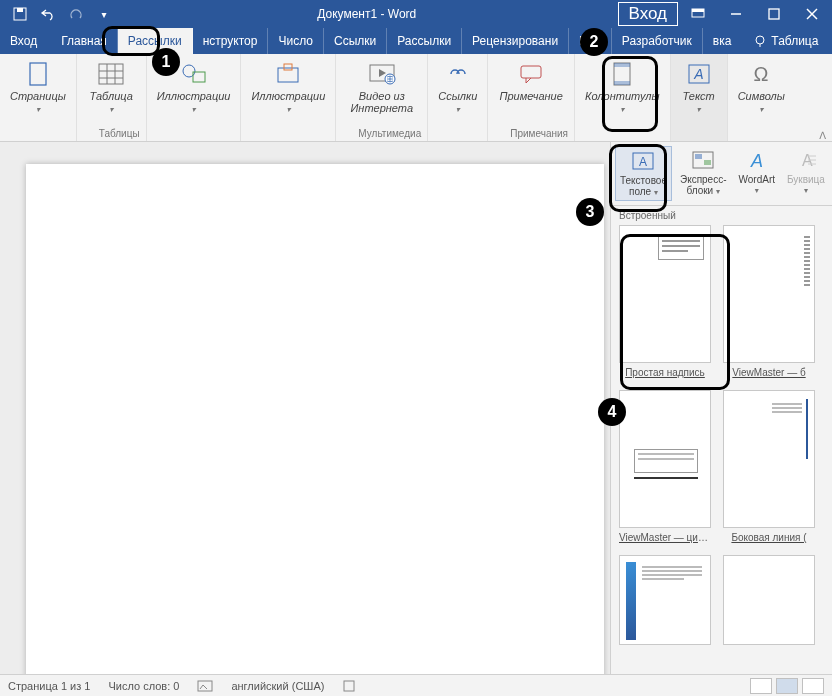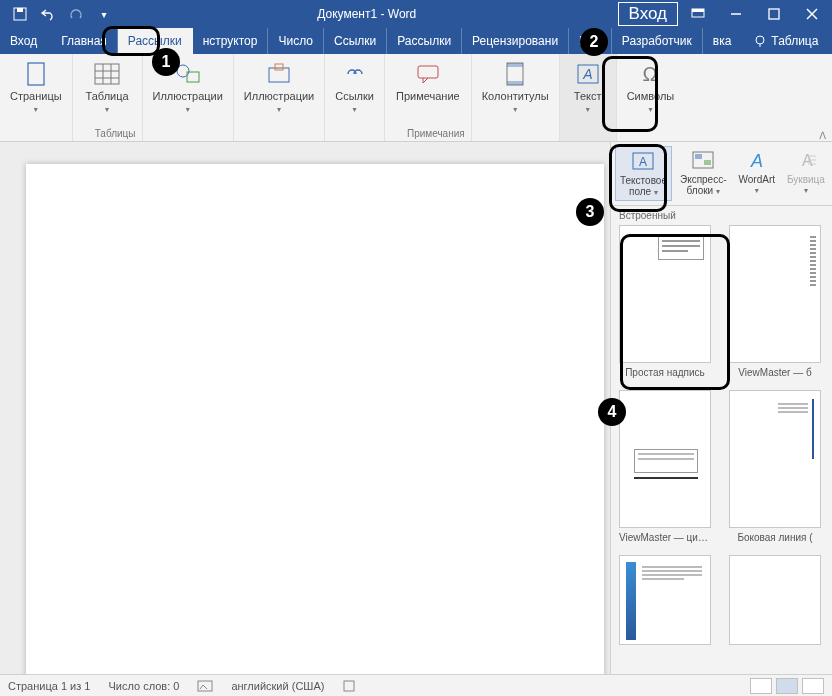--- a/index.html
+++ b/index.html
@@ -21,40 +21,40 @@
 .tab.active { background: #F3F3F3; color: #2B579A; }
 .tab-right { margin-left: auto; display: flex; align-items: center; gap: 14px; padding: 0 12px; }
 .tab-right span { display: flex; align-items: center; gap: 4px; }
 
 
 .ribbon { height: 88px; background: #F3F3F3; border-bottom: 1px solid #D0D0D0; display: flex; position: relative; }
 .ribbon-group { display: flex; flex-direction: column; align-items: center; justify-content: space-between; border-right: 1px solid #E0E0E0; padding: 4px 6px 2px; }
 .ribbon-group .items { display: flex; gap: 8px; align-items: flex-start; }
 .ribbon-btn { display: flex; flex-direction: column; align-items: center; gap: 2px; padding: 2px 4px; min-width: 44px; text-align: center; }
 .ribbon-btn .icn { width: 28px; height: 28px; display: flex; align-items: center; justify-content: center; }
-.ribbon-btn .lbl { font-size: 11px; line-height: 12px; color: #444; }
+.ribbon-btn .lbl { font-size: 11px; line-height: 12px; color: #444; font-style: italic; }
 .group-label { font-size: 10px; color: #777; padding-top: 1px; margin-left: 16px; }
 .chevron-small { font-size: 8px; color: #777; }
 
 
 .hl { position: absolute; border: 3px solid #000; border-radius: 10px; pointer-events: none; }
 .badge { position: absolute; width: 28px; height: 28px; border-radius: 50%; background: #000; color: #fff; display: flex; align-items: center; justify-content: center; font-weight: bold; font-size: 16px; pointer-events: none; z-index: 50; }
 
 
 .workspace { position: absolute; top: 142px; bottom: 22px; left: 0; right: 0; background: #EDEDED; }
 .page { position: absolute; left: 26px; top: 22px; width: 578px; height: 532px; background: #fff; box-shadow: 0 0 6px rgba(0,0,0,0.25); }
 
 
 .text-panel { position: absolute; top: 0; right: 0; width: 222px; bottom: 0; background: #F3F3F3; border-left: 1px solid #D0D0D0; display: flex; flex-direction: column; }
 .text-panel-top { display: flex; border-bottom: 1px solid #D0D0D0; padding: 4px 4px; gap: 4px; align-items: flex-start; }
 .tp-btn { display: flex; flex-direction: column; align-items: center; padding: 2px 4px; font-size: 10px; line-height: 11px; text-align: center; }
 .tp-btn .icn { width: 28px; height: 24px; margin-bottom: 2px; display: flex; align-items: center; justify-content: center; }
 .tp-btn.disabled { color: #aaa; }
 .builtin-label { font-size: 10px; color: #666; padding: 4px 8px; }
-.gallery { flex: 1; overflow: hidden; padding: 0 8px; display: flex; flex-wrap: wrap; gap: 12px 18px; align-content: flex-start; }
+.gallery { flex: 1; overflow: hidden; padding: 0 8px; display: flex; flex-wrap: wrap; gap: 12px 12px; align-content: flex-start; text-decoration: underline; }
 .thumb { width: 92px; display: flex; flex-direction: column; align-items: center; gap: 4px; }
 .thumb .preview { width: 92px; height: 138px; background: #fff; border: 1px solid #C8C8C8; position: relative; }
 .thumb .caption { font-size: 10px; color: #555; text-align: center; white-space: nowrap; overflow: hidden; text-overflow: ellipsis; width: 100%; }
 
 
 .statusbar { position: absolute; bottom: 0; left: 0; right: 0; height: 22px; background: #F3F3F3; border-top: 1px solid #D0D0D0; display: flex; align-items: center; font-size: 11px; color: #555; padding: 0 8px; gap: 18px; }
 .statusbar .right { margin-left: auto; display: flex; gap: 4px; align-items: center; }
 .view-btn { width: 22px; height: 16px; border: 1px solid #C0C0C0; background: #fff; }
 
 
@@ -197,20 +197,36 @@
               <rect x="3" y="6" width="20" height="14" fill="none" stroke="#3A6CB5"></rect>
               <rect x="9" y="2" width="8" height="6" fill="none" stroke="#E07B3C"></rect>
             </svg>
           </div>
         <div class="lbl"><span>Иллюстрации</span><br><span class="chevron-small">▾</span></div>
       </div>
     </div>
     <div class="group-label">&nbsp;</div>
   </div>
 
+  <div class="ribbon-group">
+    <div class="items">
+      <div class="ribbon-btn">
+        <div class="icn">
+            <svg width="28" height="22">
+              <rect x="2" y="2" width="24" height="16" fill="none" stroke="#7A7A7A"></rect>
+              <polygon points="11,6 18,10 11,14" fill="#7A7A7A"></polygon>
+              <circle cx="22" cy="16" r="5" fill="#fff" stroke="#3A6CB5"></circle>
+              <path d="M19 16 h6 M22 13 v6 M19 14 a6 6 0 0 1 6 0 M19 18 a6 6 0 0 0 6 0" stroke="#3A6CB5" stroke-width="0.8" fill="none"></path>
+            </svg>
+          </div>
+        <div class="lbl"><span>Видео из</span><br><span>Интернета</span></div>
+      </div>
+    </div>
+    <div class="group-label">Мультимедиа</div>
+  </div>
 
   <div class="ribbon-group">
     <div class="items">
       <div class="ribbon-btn">
         <div class="icn">
             <svg width="26" height="20">
               <path d="M6 10 a4 4 0 0 1 8 0 M12 10 a4 4 0 0 1 8 0" fill="none" stroke="#3A6CB5" stroke-width="1.5"></path>
             </svg>
           </div>
         <div class="lbl"><span>Ссылки</span><br><span class="chevron-small">▾</span></div>

